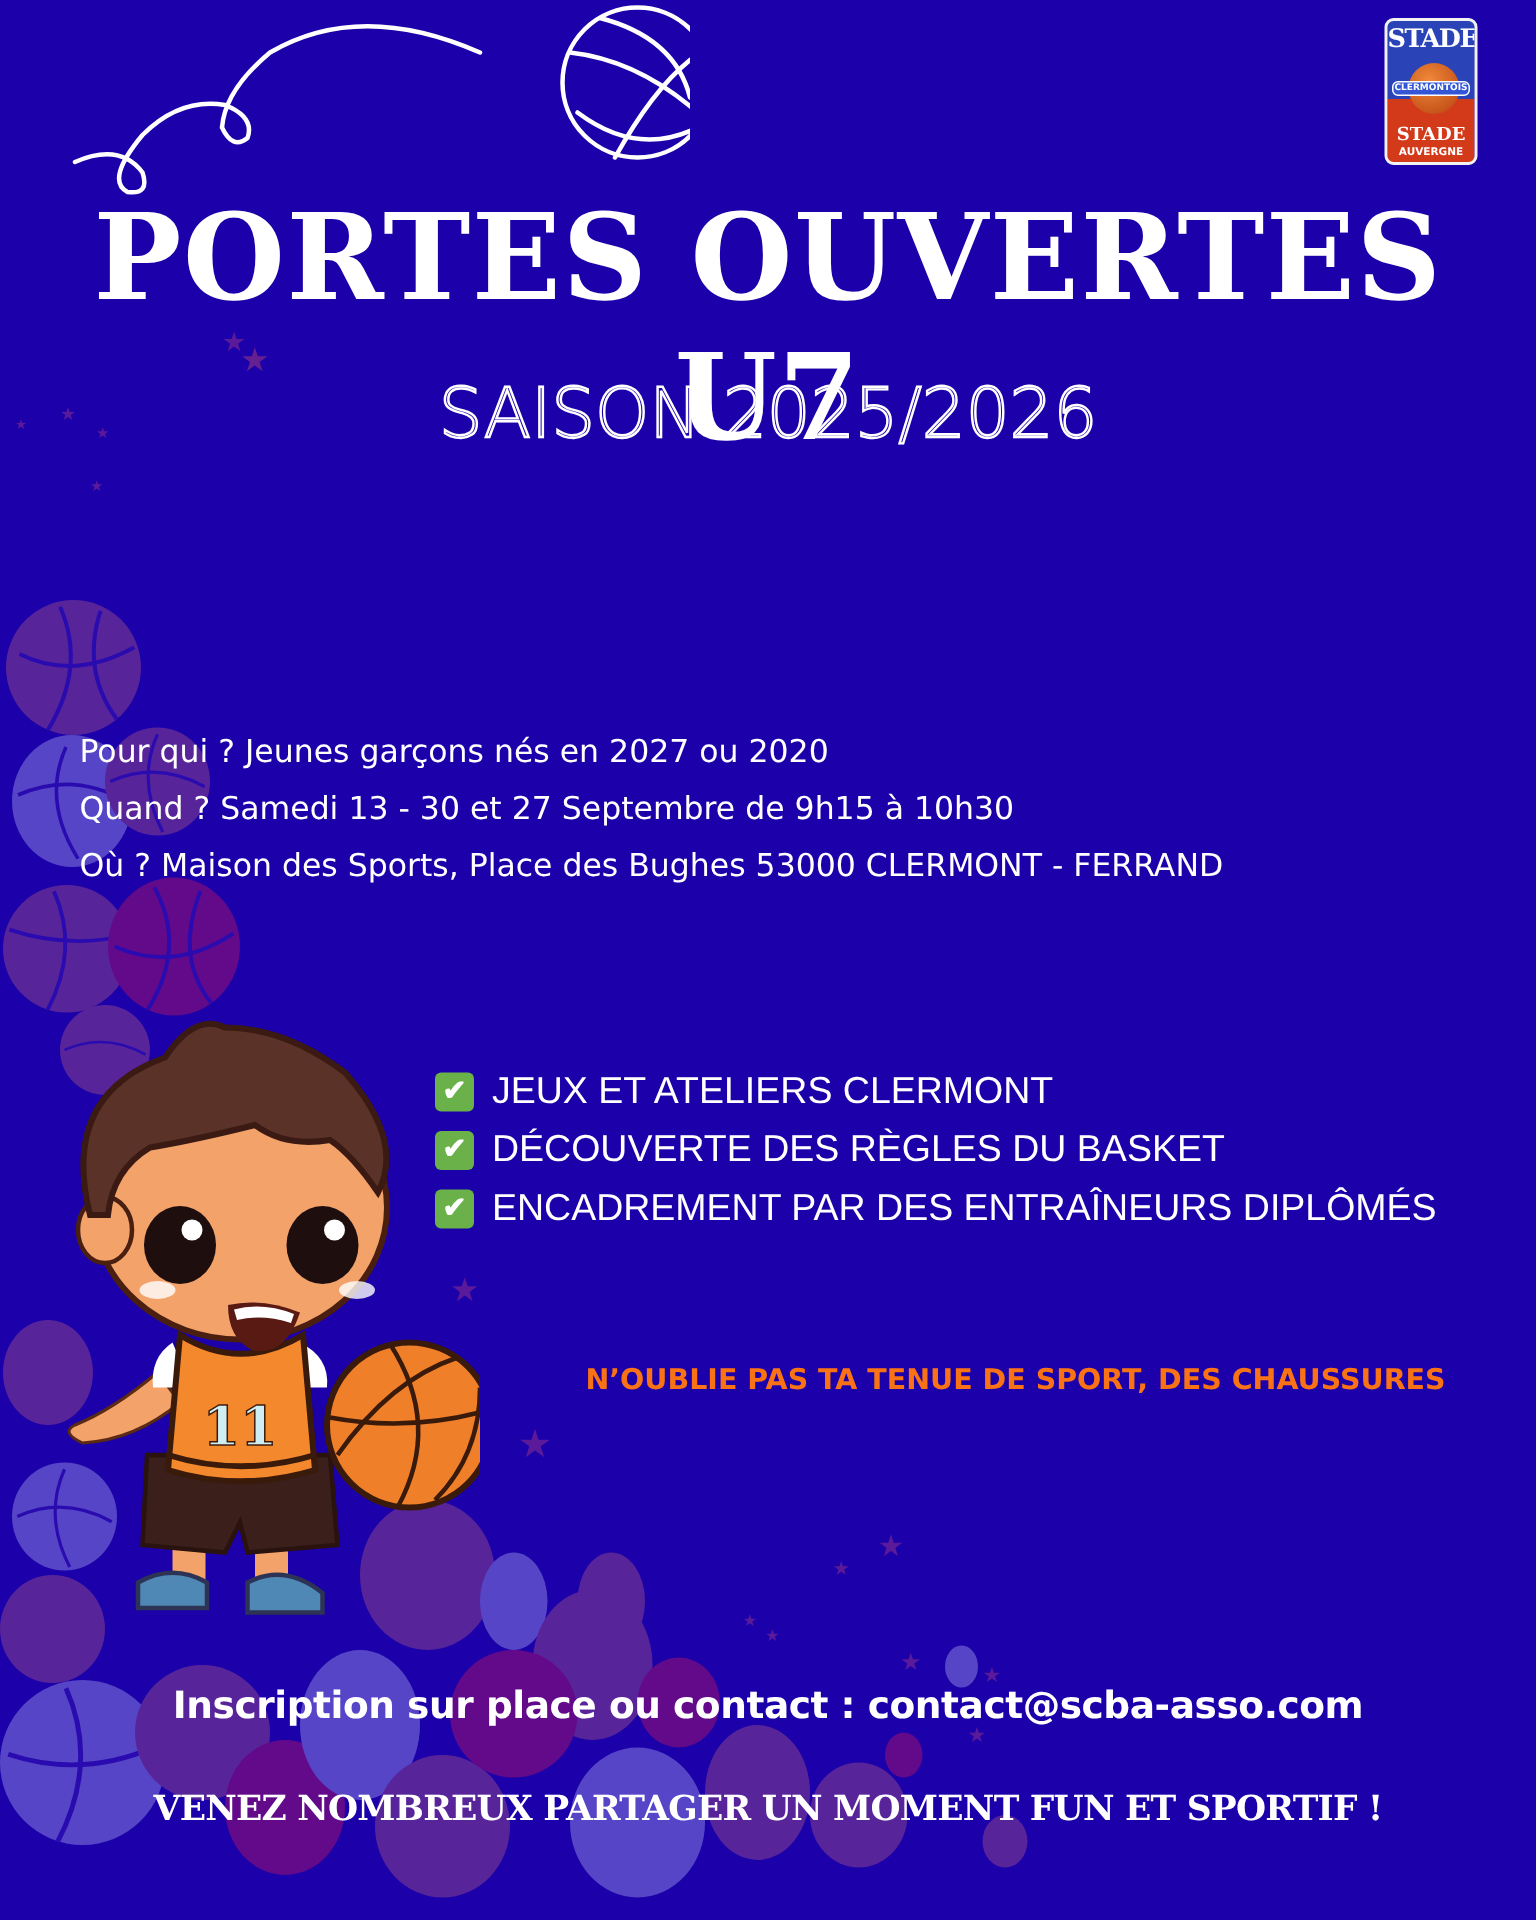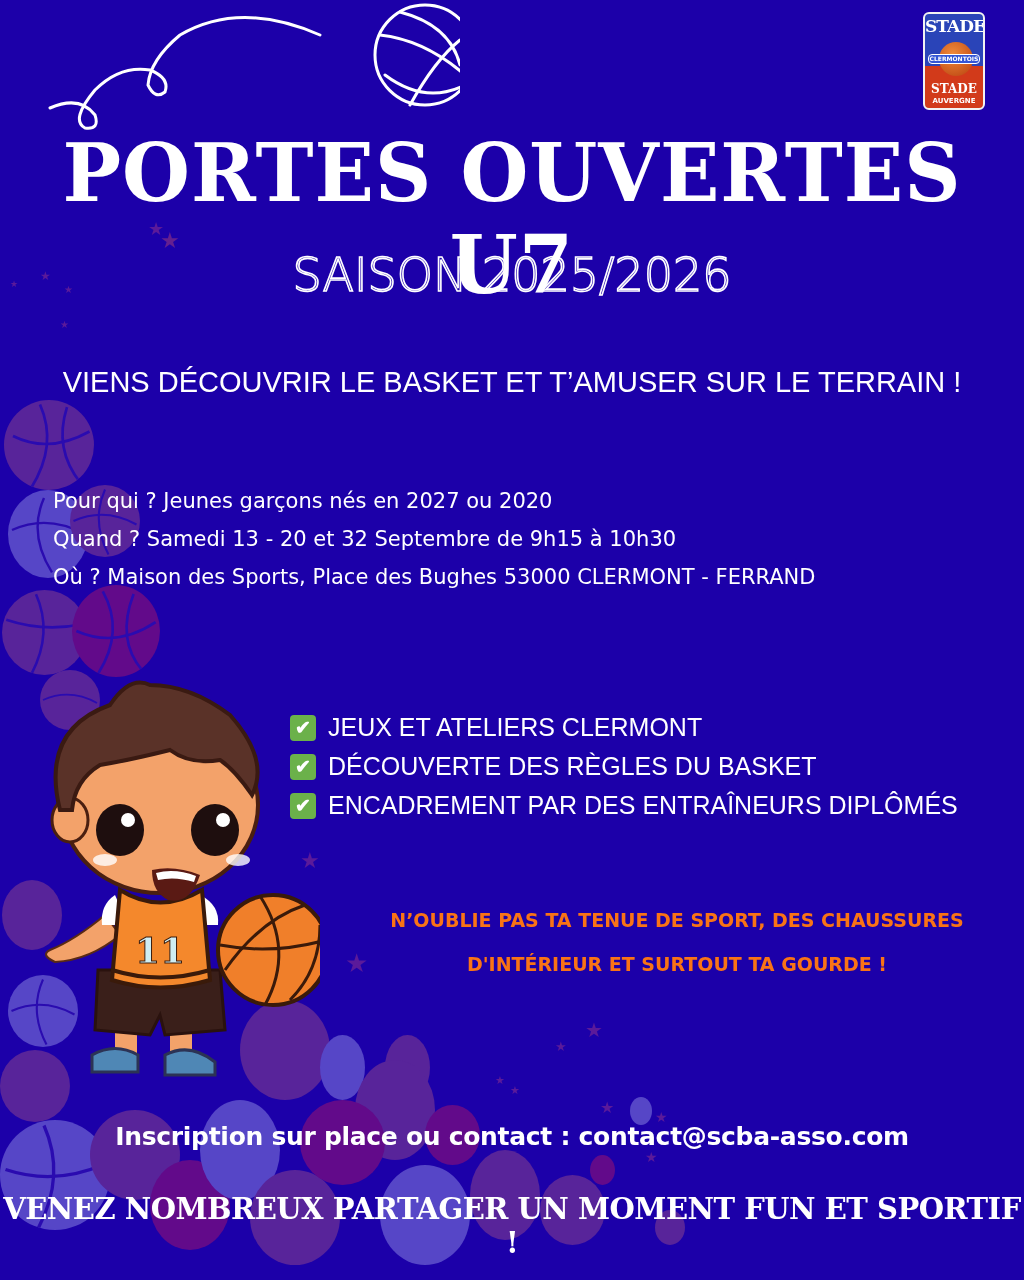--- a/index.html
+++ b/index.html
@@ -89,21 +89,21 @@
     position: absolute; left: 330px; width: 694px; top: 898px; text-align: center;
     font-family: "DejaVu Sans", sans-serif; font-weight: bold; font-size: 19px; line-height: 44px; color: #f97316;
   }
   .contact {
     position: absolute; left: 0; width: 1024px; top: 1122px; text-align: center;
     font-family: "DejaVu Sans", sans-serif; font-weight: bold; font-size: 25px; color: #fff;
     letter-spacing: -0.3px;
   }
   .footer {
     position: absolute; left: 0; width: 1024px; top: 1192px; text-align: center;
-    font-family: "DejaVu Serif", serif; font-weight: bold; font-size: 29px; color: #fff;
+    font-family: "DejaVu Serif", serif; font-weight: bold; font-size: 23px; color: #fff;
     letter-spacing: -0.5px;
   }
 
   
   .kid { position: absolute; left: 20px; top: 670px; width: 300px; height: 425px; }
 </style>
 </head>
 <body>
 
 <div class="poster">
@@ -225,25 +225,24 @@
     <div class="l-stade">STADE</div>
     <div class="l-ball"></div>
     <div class="l-band">CLERMONTOIS</div>
     <div class="l-basket">STADE</div>
     <div class="l-auv">AUVERGNE</div>
   </div>
 
   <h1 class="title">PORTES OUVERTES U7</h1>
   <div class="subtitle">SAISON 2025/2026</div>
 
-  <div class="tagline">VIENS DÉCOUVRIR LE BASKET ET T’AMUSER SUR LE TERRAIN !</div>
 
   <div class="info">
     <div>Pour qui ? Jeunes garçons nés en 2027 ou 2020</div>
-    <div>Quand ? Samedi 13 - 20 et 32 Septembre de 9h15 à 10h30</div>
+    <div>Quand ? Samedi 13 - 30 et 27 Septembre de 9h15 à 10h30</div>
     <div>Où ? Maison des Sports, Place des Bughes 53000 CLERMONT - FERRAND</div>
   </div>
 
   <svg class="kid" viewBox="0 0 300 425">
 
     <rect x="95" y="350" width="22" height="40" fill="#f3a26a"></rect>
     <rect x="150" y="350" width="22" height="40" fill="#f3a26a"></rect>
     <path d="M72 385 Q95 372 118 385 L118 402 L72 402 Z" fill="#4f87b5" stroke="#2c3355" stroke-width="3"></path>
     <path d="M145 385 Q170 372 195 392 L195 405 L145 405 Z" fill="#4f87b5" stroke="#2c3355" stroke-width="3"></path>
 
@@ -293,18 +292,17 @@
       <span>DÉCOUVERTE DES RÈGLES DU BASKET</span>
     </div>
     <div class="check-row">
       <span class="check-box">✔</span>
       <span>ENCADREMENT PAR DES ENTRAÎNEURS DIPLÔMÉS</span>
     </div>
   </div>
 
   <div class="reminder">
     <div>N’OUBLIE PAS TA TENUE DE SPORT, DES CHAUSSURES</div>
-    <div>D'INTÉRIEUR ET SURTOUT TA GOURDE !</div>
   </div>
 
   <div class="contact">Inscription sur place ou contact : contact@scba-asso.com</div>
   <div class="footer">VENEZ NOMBREUX PARTAGER UN MOMENT FUN ET SPORTIF !</div>
 </div>
 
 </body></html>

